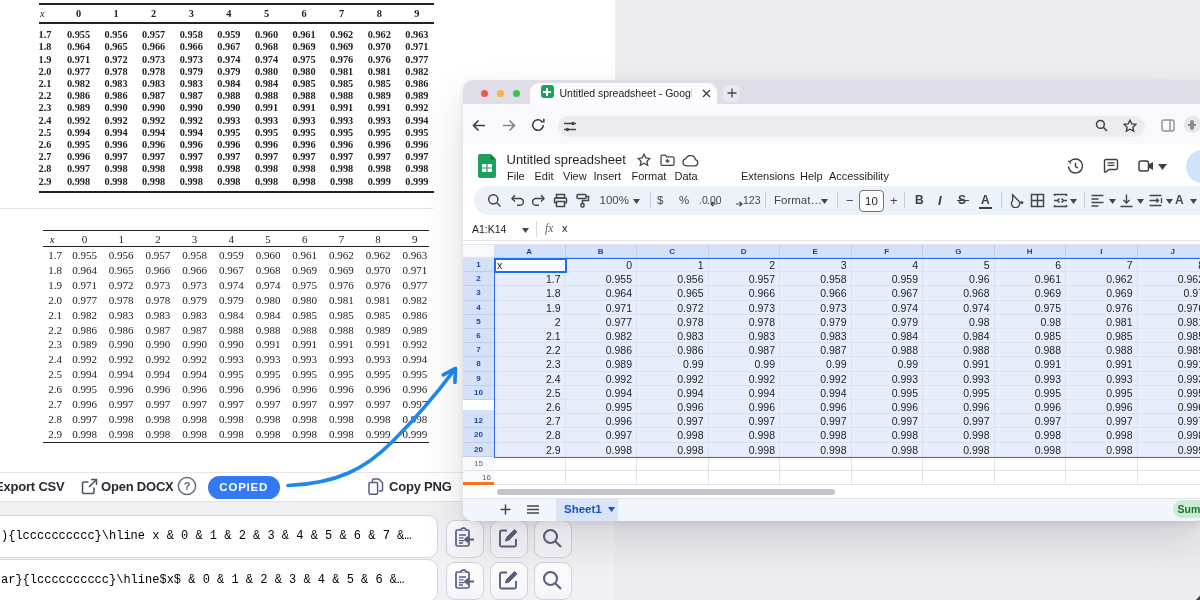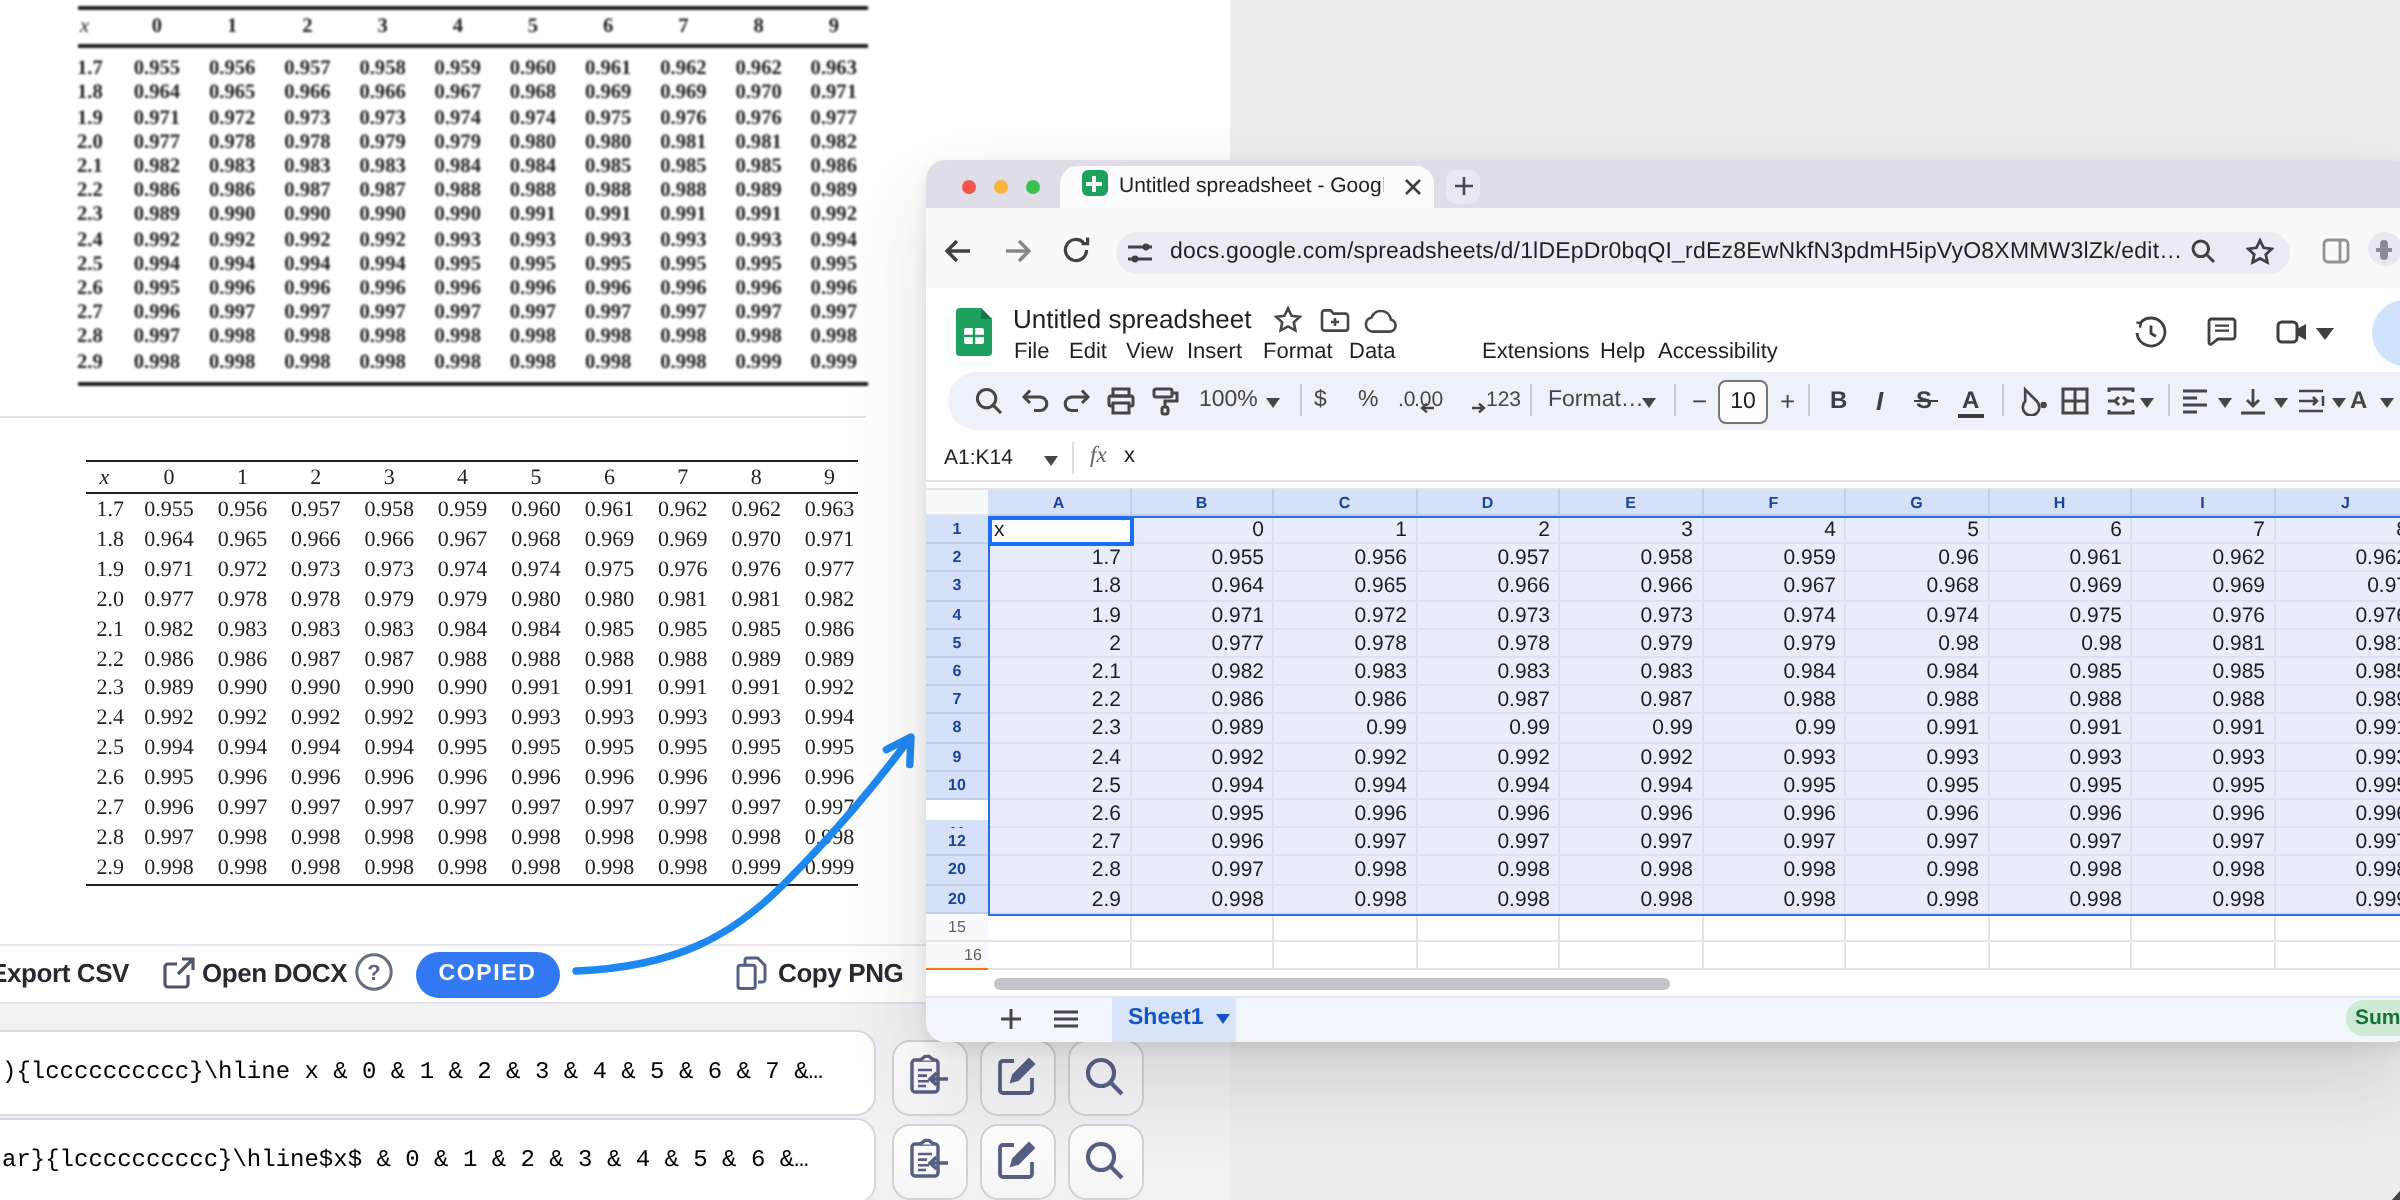--- a/index.html
+++ b/index.html
@@ -479,21 +479,20 @@
     <svg class="a" style="left:67.5px;top:38px;" width="14" height="14" viewBox="0 0 14 14" fill="none" stroke="#3f4248" stroke-width="1.6">
       <path d="M12.3 7 a5.3 5.3 0 1 1 -1.6 -3.8"></path>
       <path d="M12.8 0.8 v3 h-3"></path>
     </svg>
     <div class="a" style="left:94.5px;top:35.5px;width:587px;height:21px;border-radius:10.5px;background:#edebf2;"></div>
     <svg class="a" style="left:100px;top:39.5px;" width="14" height="13" viewBox="0 0 14 13" fill="none" stroke="#3f4248" stroke-width="1.4">
       <path d="M1 3.5 h8 M11.5 3.5 H13 M1 9.5 h2.5 M6 9.5 H13"></path>
       <circle cx="10" cy="3.5" r="1.7" fill="#3f4248" stroke="none"></circle>
       <circle cx="4.5" cy="9.5" r="1.7" fill="#3f4248" stroke="none"></circle>
     </svg>
-    <div class="a" style="left:122px;top:39.5px;font-size:11.5px;color:#1f2023;letter-spacing:.1px;">docs.google.com/spreadsheets/d/1lDEpDr0bqQI_rdEz8EwNkfN3pdmH5ipVyO8XMMW3lZk/edit…</div>
     <svg class="a" style="left:632px;top:39px;" width="13" height="13" viewBox="0 0 13 13" fill="none" stroke="#3f4248" stroke-width="1.5">
       <circle cx="5.4" cy="5.4" r="3.9"></circle>
       <path d="M8.4 8.4 L12 12"></path>
     </svg>
     <svg class="a" style="left:660px;top:38.5px;" width="14" height="14" viewBox="0 0 14 14" fill="none" stroke="#3f4248" stroke-width="1.4">
       <path d="M7 1.2 L8.8 4.9 12.9 5.4 9.9 8.2 10.7 12.2 7 10.2 3.3 12.2 4.1 8.2 1.1 5.4 5.2 4.9 Z"></path>
     </svg>
     <svg class="a" style="left:698px;top:38.5px;" width="14" height="13" viewBox="0 0 14 13" fill="none" stroke="#909298" stroke-width="1.4">
       <rect x="1" y="1" width="12" height="11" rx="2"></rect>
       <path d="M9 1 V12"></path>
@@ -818,21 +817,21 @@
     <div class="a" style="left:31.0px;top:376.8px;width:71.5px;height:14.2px;background:#fff;border-right:1px solid #e3e4e8;border-bottom:1px solid #e3e4e8;box-sizing:border-box;color:#1b1d20;font-size:10.5px;text-align:right;padding-right:4px;line-height:14.2px;overflow:hidden;"></div>
     <div class="a" style="left:102.5px;top:376.8px;width:71.5px;height:14.2px;background:#fff;border-right:1px solid #e3e4e8;border-bottom:1px solid #e3e4e8;box-sizing:border-box;color:#1b1d20;font-size:10.5px;text-align:right;padding-right:4px;line-height:14.2px;overflow:hidden;"></div>
     <div class="a" style="left:174.0px;top:376.8px;width:71.5px;height:14.2px;background:#fff;border-right:1px solid #e3e4e8;border-bottom:1px solid #e3e4e8;box-sizing:border-box;color:#1b1d20;font-size:10.5px;text-align:right;padding-right:4px;line-height:14.2px;overflow:hidden;"></div>
     <div class="a" style="left:245.5px;top:376.8px;width:71.5px;height:14.2px;background:#fff;border-right:1px solid #e3e4e8;border-bottom:1px solid #e3e4e8;box-sizing:border-box;color:#1b1d20;font-size:10.5px;text-align:right;padding-right:4px;line-height:14.2px;overflow:hidden;"></div>
     <div class="a" style="left:317.0px;top:376.8px;width:71.5px;height:14.2px;background:#fff;border-right:1px solid #e3e4e8;border-bottom:1px solid #e3e4e8;box-sizing:border-box;color:#1b1d20;font-size:10.5px;text-align:right;padding-right:4px;line-height:14.2px;overflow:hidden;"></div>
     <div class="a" style="left:388.5px;top:376.8px;width:71.5px;height:14.2px;background:#fff;border-right:1px solid #e3e4e8;border-bottom:1px solid #e3e4e8;box-sizing:border-box;color:#1b1d20;font-size:10.5px;text-align:right;padding-right:4px;line-height:14.2px;overflow:hidden;"></div>
     <div class="a" style="left:460.0px;top:376.8px;width:71.5px;height:14.2px;background:#fff;border-right:1px solid #e3e4e8;border-bottom:1px solid #e3e4e8;box-sizing:border-box;color:#1b1d20;font-size:10.5px;text-align:right;padding-right:4px;line-height:14.2px;overflow:hidden;"></div>
     <div class="a" style="left:531.5px;top:376.8px;width:71.5px;height:14.2px;background:#fff;border-right:1px solid #e3e4e8;border-bottom:1px solid #e3e4e8;box-sizing:border-box;color:#1b1d20;font-size:10.5px;text-align:right;padding-right:4px;line-height:14.2px;overflow:hidden;"></div>
     <div class="a" style="left:603.0px;top:376.8px;width:71.5px;height:14.2px;background:#fff;border-right:1px solid #e3e4e8;border-bottom:1px solid #e3e4e8;box-sizing:border-box;color:#1b1d20;font-size:10.5px;text-align:right;padding-right:4px;line-height:14.2px;overflow:hidden;"></div>
     <div class="a" style="left:674.5px;top:376.8px;width:71.5px;height:14.2px;background:#fff;border-right:1px solid #e3e4e8;border-bottom:1px solid #e3e4e8;box-sizing:border-box;color:#1b1d20;font-size:10.5px;text-align:right;padding-right:4px;line-height:14.2px;overflow:hidden;"></div>
-    <div class="a" style="left:0;top:391.0px;width:32px;height:14.2px;background:#f8f9fa;border-right:1px solid #c3cde8;border-bottom:1px solid #f97316;box-sizing:border-box;color:#5f6368;font-size:8px;font-weight:normal;text-align:center;line-height:14.2px;padding-left:16px;">16</div>
+    <div class="a" style="left:0;top:391.0px;width:32px;height:14.2px;background:#f8f9fa;border-right:1px solid #c3cde8;border-bottom:3px solid #f97316;box-sizing:border-box;color:#5f6368;font-size:8px;font-weight:normal;text-align:center;line-height:14.2px;padding-left:16px;">16</div>
     <div class="a" style="left:31.0px;top:391.0px;width:71.5px;height:14.2px;background:#fff;border-right:1px solid #e3e4e8;border-bottom:1px solid #e3e4e8;box-sizing:border-box;color:#1b1d20;font-size:10.5px;text-align:right;padding-right:4px;line-height:14.2px;overflow:hidden;"></div>
     <div class="a" style="left:102.5px;top:391.0px;width:71.5px;height:14.2px;background:#fff;border-right:1px solid #e3e4e8;border-bottom:1px solid #e3e4e8;box-sizing:border-box;color:#1b1d20;font-size:10.5px;text-align:right;padding-right:4px;line-height:14.2px;overflow:hidden;"></div>
     <div class="a" style="left:174.0px;top:391.0px;width:71.5px;height:14.2px;background:#fff;border-right:1px solid #e3e4e8;border-bottom:1px solid #e3e4e8;box-sizing:border-box;color:#1b1d20;font-size:10.5px;text-align:right;padding-right:4px;line-height:14.2px;overflow:hidden;"></div>
     <div class="a" style="left:245.5px;top:391.0px;width:71.5px;height:14.2px;background:#fff;border-right:1px solid #e3e4e8;border-bottom:1px solid #e3e4e8;box-sizing:border-box;color:#1b1d20;font-size:10.5px;text-align:right;padding-right:4px;line-height:14.2px;overflow:hidden;"></div>
     <div class="a" style="left:317.0px;top:391.0px;width:71.5px;height:14.2px;background:#fff;border-right:1px solid #e3e4e8;border-bottom:1px solid #e3e4e8;box-sizing:border-box;color:#1b1d20;font-size:10.5px;text-align:right;padding-right:4px;line-height:14.2px;overflow:hidden;"></div>
     <div class="a" style="left:388.5px;top:391.0px;width:71.5px;height:14.2px;background:#fff;border-right:1px solid #e3e4e8;border-bottom:1px solid #e3e4e8;box-sizing:border-box;color:#1b1d20;font-size:10.5px;text-align:right;padding-right:4px;line-height:14.2px;overflow:hidden;"></div>
     <div class="a" style="left:460.0px;top:391.0px;width:71.5px;height:14.2px;background:#fff;border-right:1px solid #e3e4e8;border-bottom:1px solid #e3e4e8;box-sizing:border-box;color:#1b1d20;font-size:10.5px;text-align:right;padding-right:4px;line-height:14.2px;overflow:hidden;"></div>
     <div class="a" style="left:531.5px;top:391.0px;width:71.5px;height:14.2px;background:#fff;border-right:1px solid #e3e4e8;border-bottom:1px solid #e3e4e8;box-sizing:border-box;color:#1b1d20;font-size:10.5px;text-align:right;padding-right:4px;line-height:14.2px;overflow:hidden;"></div>
     <div class="a" style="left:603.0px;top:391.0px;width:71.5px;height:14.2px;background:#fff;border-right:1px solid #e3e4e8;border-bottom:1px solid #e3e4e8;box-sizing:border-box;color:#1b1d20;font-size:10.5px;text-align:right;padding-right:4px;line-height:14.2px;overflow:hidden;"></div>
     <div class="a" style="left:674.5px;top:391.0px;width:71.5px;height:14.2px;background:#fff;border-right:1px solid #e3e4e8;border-bottom:1px solid #e3e4e8;box-sizing:border-box;color:#1b1d20;font-size:10.5px;text-align:right;padding-right:4px;line-height:14.2px;overflow:hidden;"></div>

